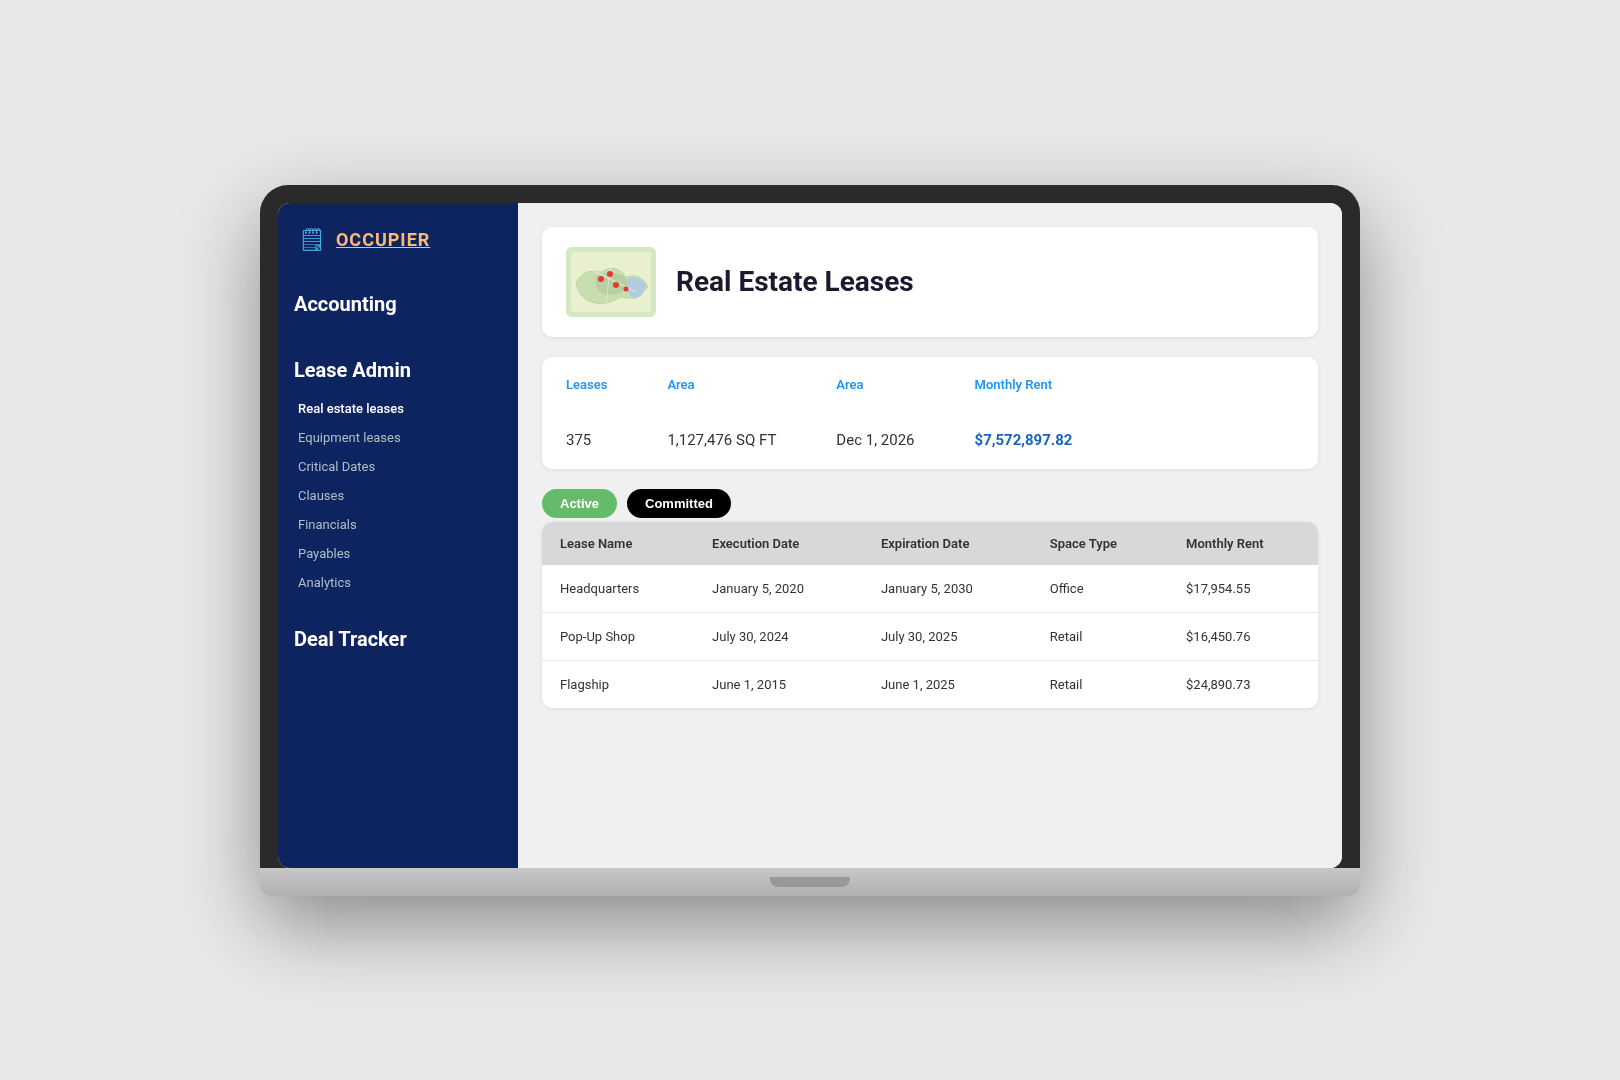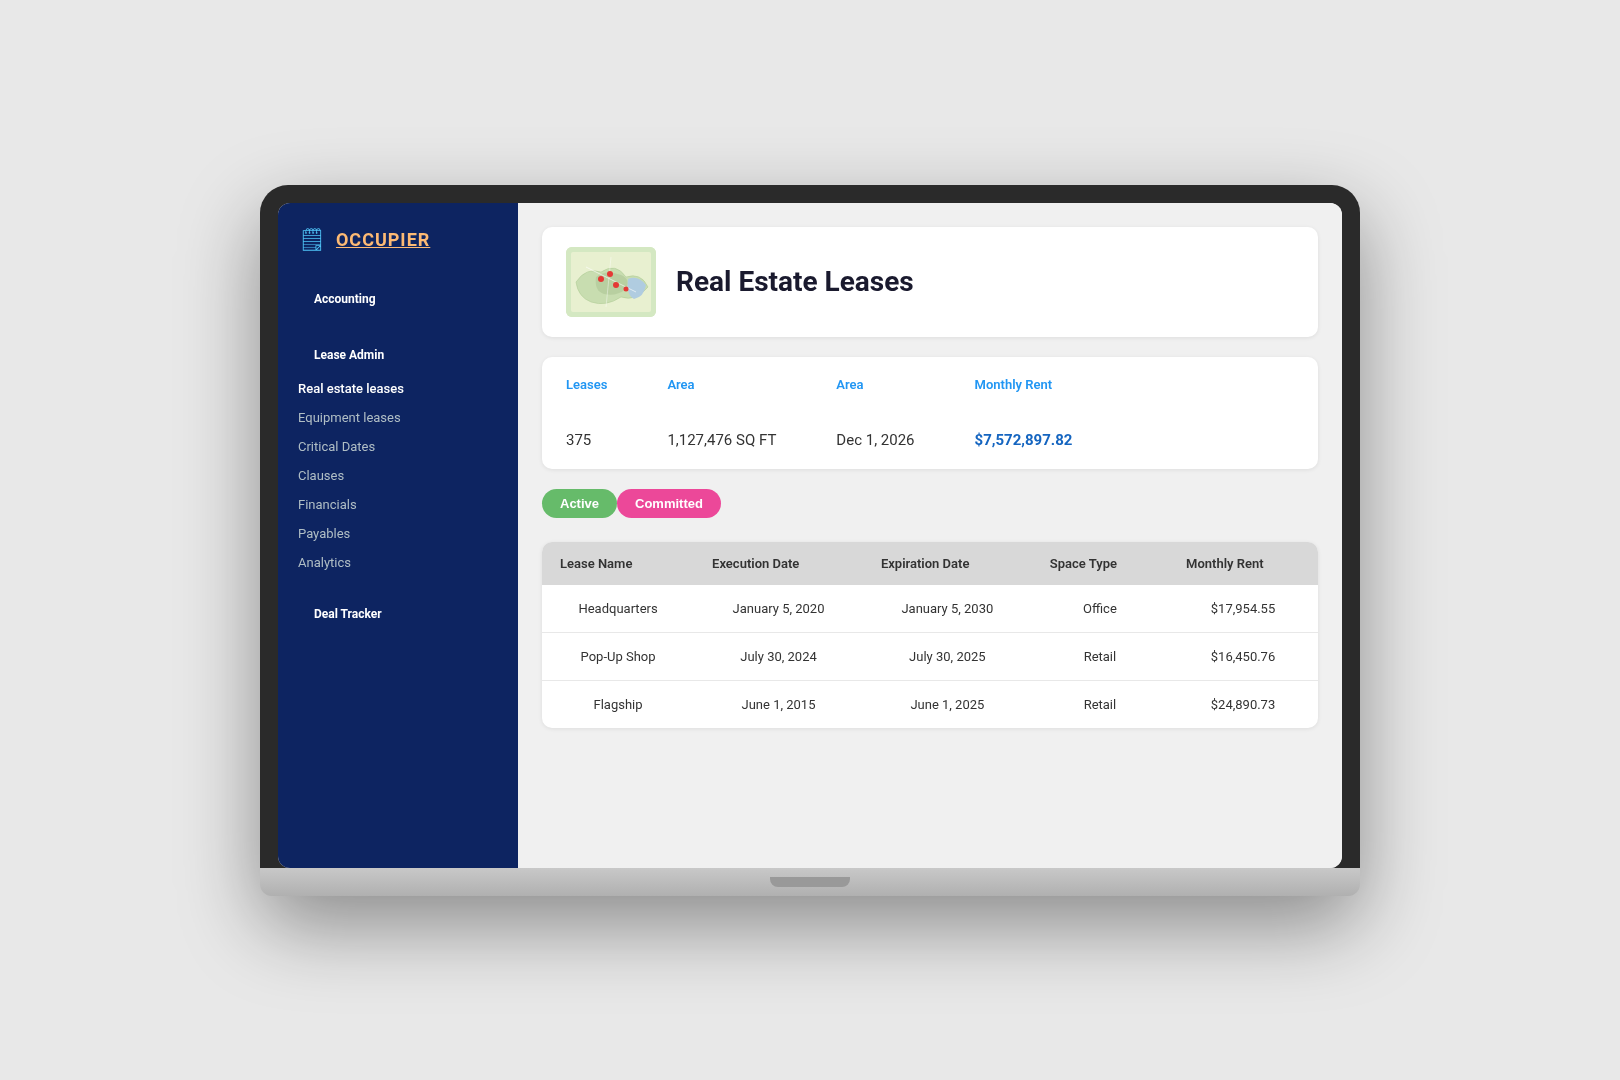--- a/index.html
+++ b/index.html
@@ -81,24 +81,24 @@
 
     .logo-text {
       font-size: 18px;
       font-weight: 700;
       letter-spacing: 1px;
       color: #fdba74;
       text-decoration: underline;
     }
 
     .sidebar-section-title {
-      font-size: 12px;
+      font-size: 20px;
       font-weight: 700;
       color: white;
-      padding: 12px 36px;
+      padding: 12px 16px;
     }
 
     .sidebar-item {
       font-size: 13px;
       color: #b0bec5;
       padding: 7px 20px;
       cursor: pointer;
       transition: color 0.2s;
     }
 
@@ -179,39 +179,40 @@
     }
 
     .stat-value.bold {
       font-weight: 700;
       color: #1565c0;
     }
 
     
     .filter-row {
       display: flex;
-      margin-bottom: 24px;
+      gap: 10px;
+      margin-bottom: 4px;
     }
 
     .filter-btn {
       padding: 7px 18px;
       border-radius: 20px;
       border: none;
       font-size: 13px;
       font-weight: 600;
       cursor: pointer;
     }
 
     .filter-btn.active {
       background: #66bb6a;
       color: white;
     }
 
     .filter-btn.committed {
-      background: #ec4899;
+      background: #000000;
       color: white;
     }
 
     
     .table-container {
       background: white;
       border-radius: 10px;
       overflow: hidden;
       box-shadow: 0 1px 4px rgba(0,0,0,0.08);
     }
@@ -229,21 +230,20 @@
     .data-table thead th {
       padding: 14px 18px;
       text-align: left;
       font-size: 13px;
       font-weight: 600;
       color: #333;
     }
 
     .data-table tbody tr {
       border-bottom: 1px solid #e8e8e8;
-      text-align: center;
     }
 
     .data-table tbody tr:last-child {
       border-bottom: none;
     }
 
     .data-table tbody td {
       padding: 16px 18px;
       font-size: 13px;
       color: #333;

